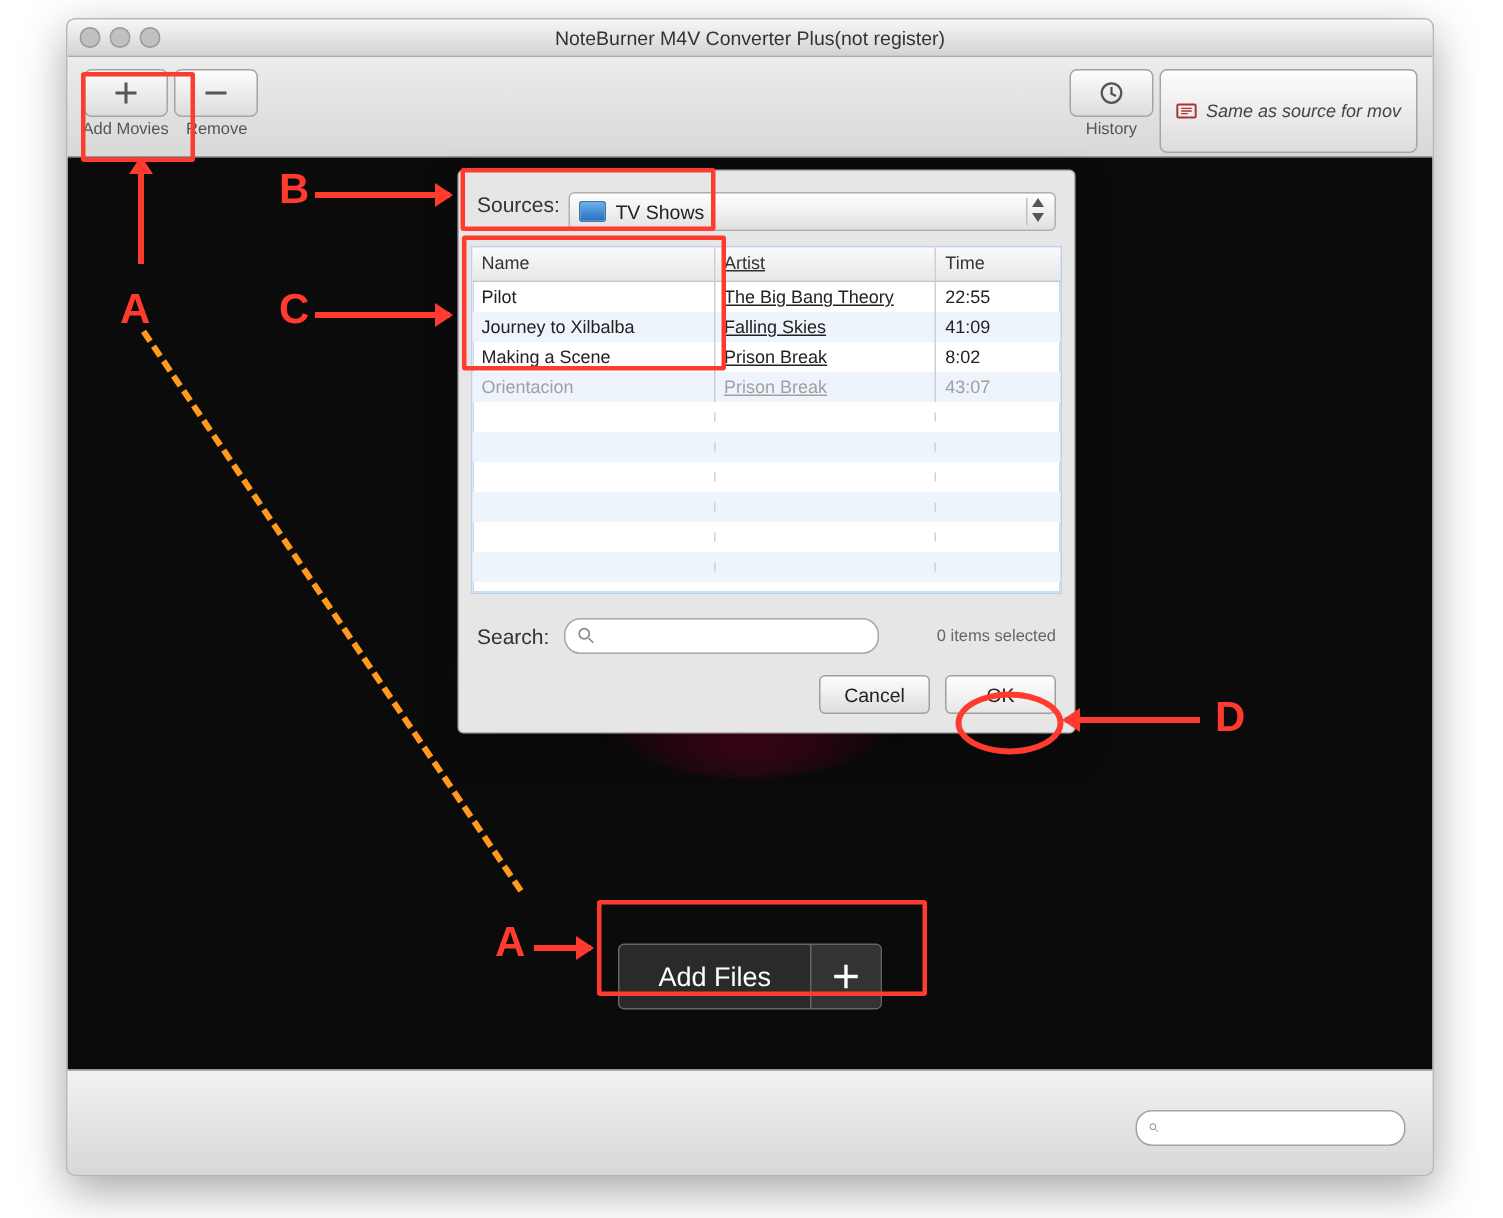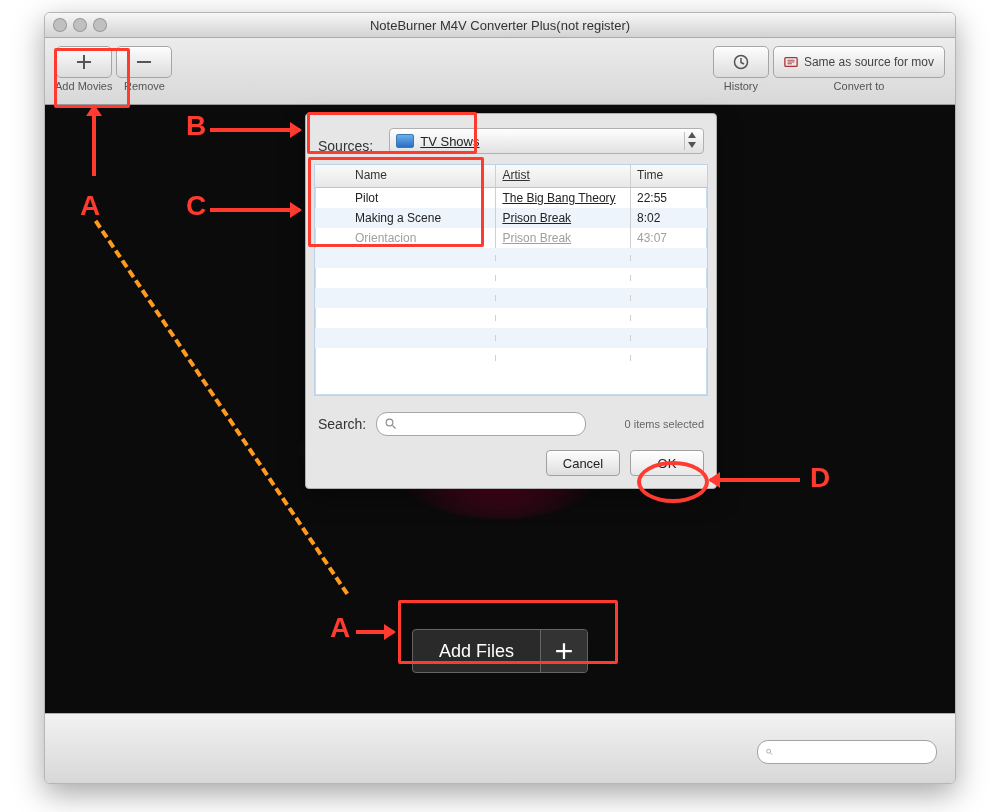--- a/index.html
+++ b/index.html
@@ -90,23 +90,24 @@
     font-size: 11px;
     color: #555;
     margin-top: 2px;
   }
   .toolbar-spacer { flex: 1; }
   .tb-btn-wide {
     width: 160px;
   }
   .tb-btn-convert {
     width: auto;
-    padding: 0 10px;
+    padding: 12px 10px;
     font-size: 12px;
     color: #444;
+    font-style: italic;
   }
 
   
   .main-area {
     position: relative;
     background: #0b0b0b;
     height: 608px;
   }
 
   .drop-hints {
@@ -230,41 +231,40 @@
     top: 100px;
     width: 410px;
     background: #e6e6e6;
     border: 1px solid #b0b0b0;
     border-radius: 4px;
     box-shadow: 0 10px 24px rgba(0,0,0,0.35);
     padding-bottom: 12px;
   }
   .modal-sources-row {
     display: flex;
-    align-items: flex-end;
+    align-items: flex-start;
     padding: 14px 12px 10px 12px;
-    gap: 16px;
+    gap: 6px;
   }
   .sources-label {
     font-size: 14px;
     color: #333;
   }
   .sources-dropdown {
     flex: 1;
     height: 24px;
     border: 1px solid #b0b0b0;
     border-radius: 4px;
     background: linear-gradient(#fff, #e1e1e1);
     display: flex;
     align-items: center;
     padding: 0 6px;
     gap: 6px;
     cursor: pointer;
     position: relative;
-    text-decoration: underline;
   }
   .sources-dropdown .dd-icon {
     width: 16px; height: 12px;
     background: linear-gradient(#6ab0f0, #2a6ec0);
     border-radius: 2px;
     border: 1px solid #3a78b0;
   }
   .sources-dropdown .dd-arrows {
     position: absolute;
     right: 4px; top: 3px;
@@ -290,21 +290,21 @@
     height: 22px;
     font-size: 12px;
     color: #333;
   }
   .modal-table .th, .modal-table .td {
     padding: 3px 6px;
     overflow: hidden;
     white-space: nowrap;
     text-overflow: ellipsis;
   }
-  .col-name { width: 42%; border-right: 1px solid #d0d0d0; margin-left: 34px;}
+  .col-name { width: 42%; border-right: 1px solid #d0d0d0;}
   .col-artist { width: 38%; border-right: 1px solid #d0d0d0; text-decoration: underline;}
   .col-time { width: 20%; }
   .modal-table .tr {
     display: flex;
     height: 20px;
     align-items: center;
     font-size: 12px;
   }
   .modal-table .tr:nth-child(even) {
     background: #eef4fb;
@@ -525,20 +525,25 @@
         <div class="th col-artist">Artist</div>
         <div class="th col-time">Time</div>
       </div>
       <div id="tbody">
           <div class="tr">
             <div class="td col-name">Pilot</div>
             <div class="td col-artist">The Big Bang Theory</div>
             <div class="td col-time">22:55</div>
           </div>
           <div class="tr">
+            <div class="td col-name">Journey to Xilbalba</div>
+            <div class="td col-artist">Falling Skies</div>
+            <div class="td col-time">41:09</div>
+          </div>
+          <div class="tr">
             <div class="td col-name">Making a Scene</div>
             <div class="td col-artist">Prison Break</div>
             <div class="td col-time">8:02</div>
           </div>
           <div class="tr disabled">
             <div class="td col-name">Orientacion</div>
             <div class="td col-artist">Prison Break</div>
             <div class="td col-time">43:07</div>
           </div>
           <div class="tr">

